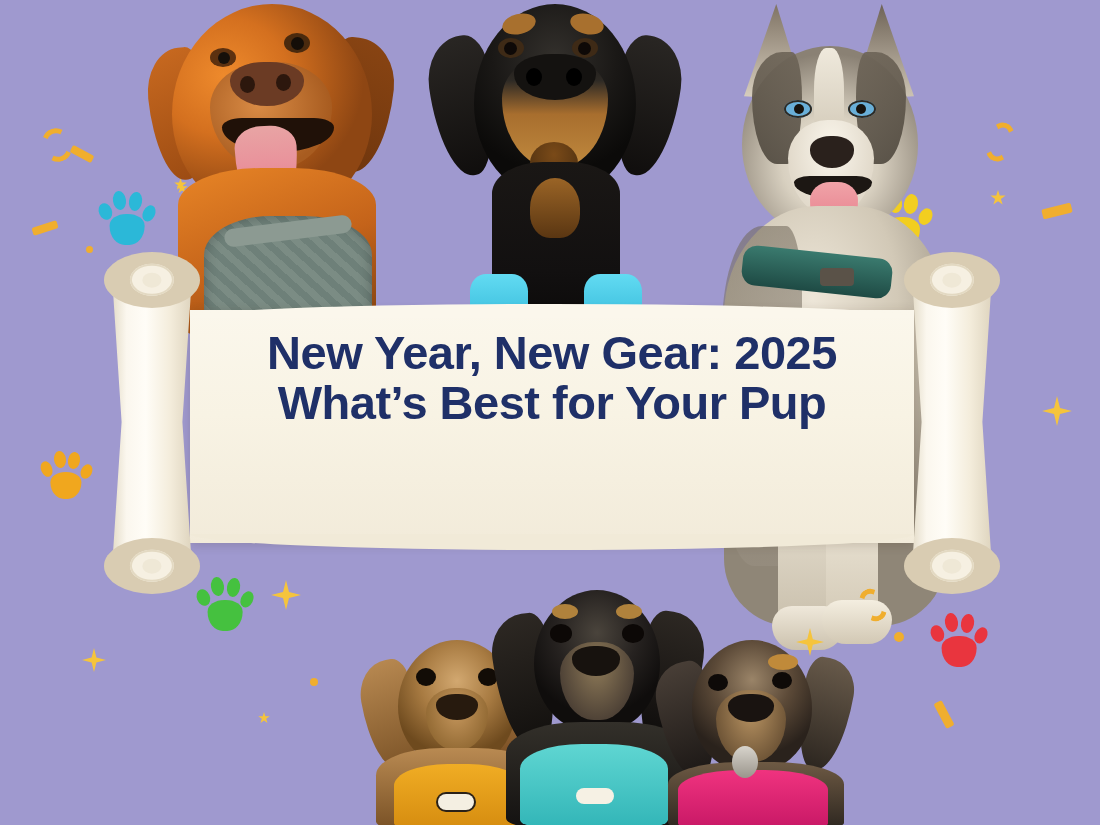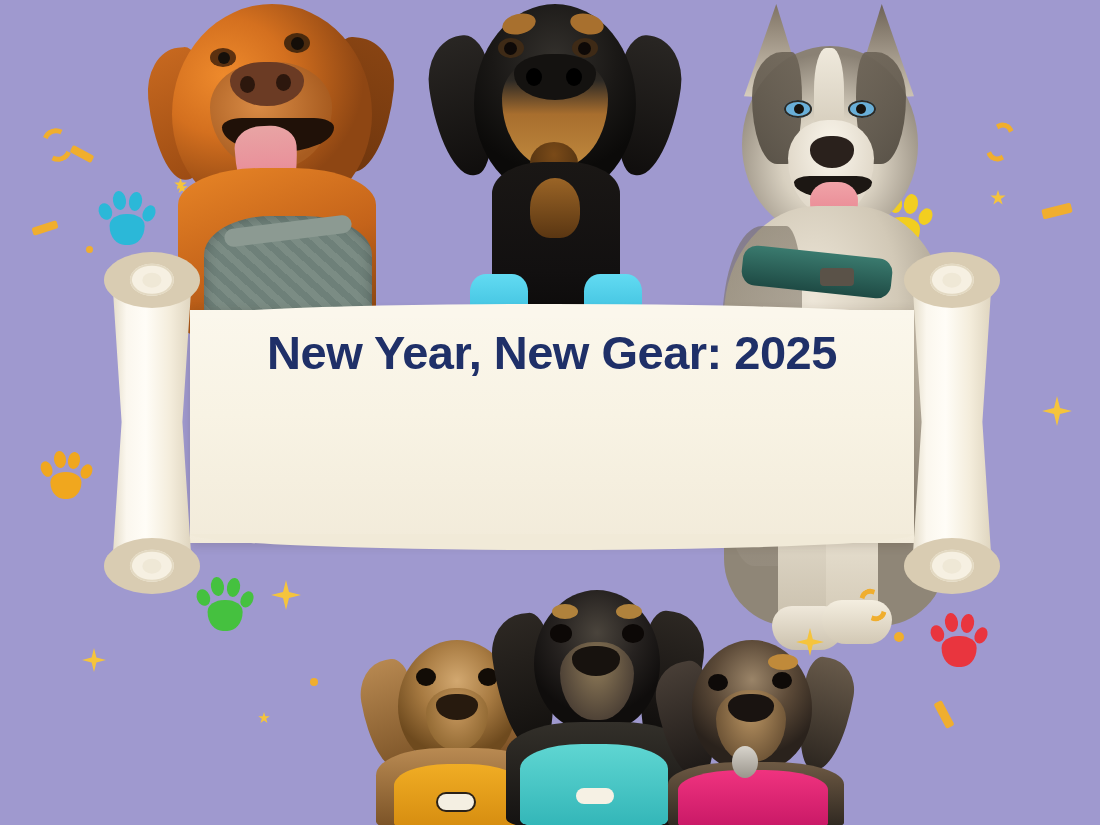--- a/index.html
+++ b/index.html
@@ -332,20 +332,21 @@
           <span class="core"></span>
       </div>
       <div class="roll-cap" style="top:288px; height:56px;">
         <span class="inner"></span>
           <span class="core"></span>
       </div>
     </div>
 
     <div id="title-block" style="left:130px; top:80px; width:700px; font-size:47px;">
       <span class="line">New Year, New Gear: 2025</span>
+      <span class="line">What’s Best for Your Pup</span>
     </div>
   </div>
 
   <div class="dog" style="left:364px; top:598px; width:190px; height:227px;">
     <div class="ear" style="left:0px; top:62px; width:52px; height:110px;
                 background:linear-gradient(170deg,#B98A52,#7A5226);
                 border-radius:60% 30% 40% 50% / 34% 26% 70% 66%; transform:rotate(-10deg);"></div>
     <div class="ear" style="left:132px; top:60px; width:54px; height:112px;
                 background:linear-gradient(190deg,#B98A52,#74491F);
                 border-radius:30% 60% 50% 40% / 26% 34% 66% 70%; transform:rotate(10deg);"></div>

